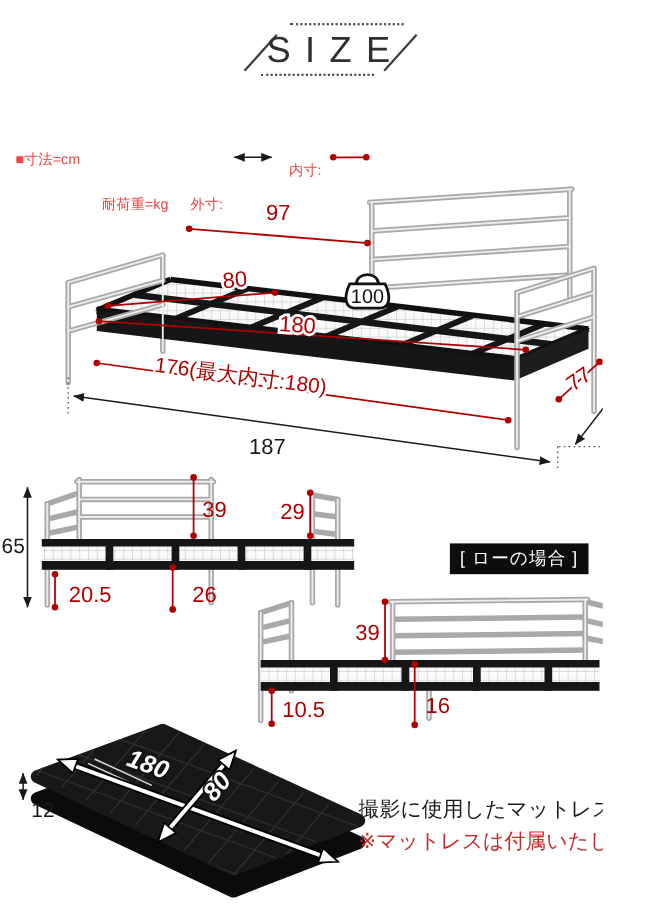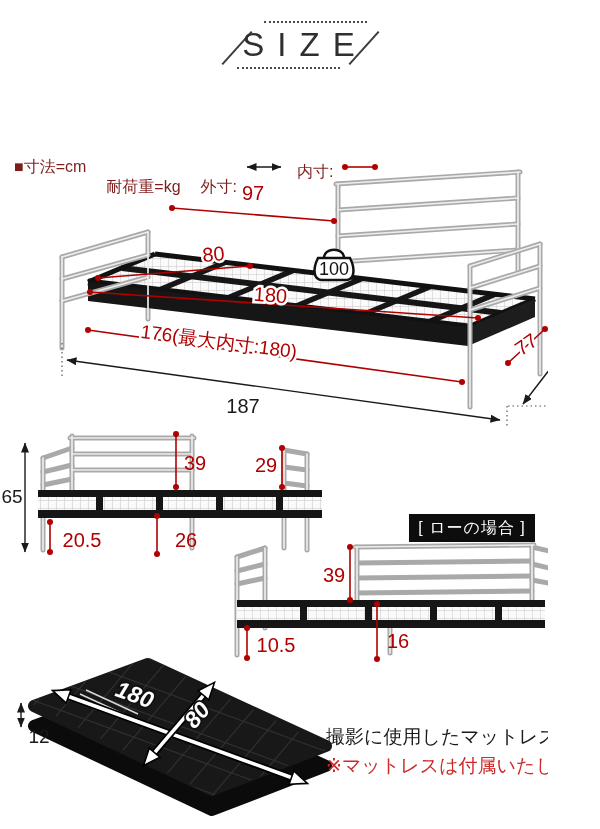--- a/index.html
+++ b/index.html
@@ -9,30 +9,30 @@
   
   .size-header{position:absolute;left:0;top:0;width:600px;height:90px;}
   .size-title{position:absolute;left:300px;top:26px;transform:translateX(-46%);
     font-size:33px;letter-spacing:13px;color:#2f2f2f;font-weight:400;}
   .dot-top{position:absolute;left:264px;top:21px;width:103px;border-top:2px dotted #4a4a4a;}
   .dot-bottom{position:absolute;left:237px;top:67px;width:103px;border-top:2px dotted #4a4a4a;}
   .slash{position:absolute;width:2px;height:44px;background:#3c3c3c;transform:rotate(42deg);}
   .slash.left{left:236px;top:26px;}
   .slash.right{left:363px;top:26px;}
   
-  .legend{position:absolute;left:14px;top:136px;display:flex;align-items:center;
-    font-size:16px;color:#7f1d1d;white-space:nowrap;}
+  .legend{position:absolute;left:14px;top:136px;display:flex;
+    font-size:13px;color:#ef4444;white-space:nowrap;}
   .legend .gap-l{margin-left:20px;margin-top:41px;}
   .legend .gap-s{margin-left:12px;margin-top:10px;}
   .legend svg{margin-left:6px;display:block;}
   
   .case-label{position:absolute;background:#0d0d0d;color:#fff;font-size:16px;
     display:flex;align-items:center;justify-content:center;letter-spacing:1px;}
   .case-label.high{left:55px;top:391px;width:124px;height:28px;}
-  .case-label.low{left:409px;top:494px;width:126px;height:28px;margin-top:20px;}
+  .case-label.low{left:409px;top:494px;width:126px;height:28px;}
   
   .caption{position:absolute;left:326px;top:722px;font-size:19px;line-height:29px;white-space:nowrap;}
   .caption .note{color:#1a1a1a;}
   .caption .warn{color:#cc2929;}
   
   .tube{stroke:#a9a9a9;stroke-width:5;stroke-linecap:round;fill:none;}
   .tubeHL{stroke:#ededed;stroke-width:1.7;stroke-linecap:round;fill:none;}
   .dimR{stroke:#b00000;stroke-width:1.6;fill:none;}
   .dimK{stroke:#1a1a1a;stroke-width:1.4;fill:none;}
   .lead{stroke:#555;stroke-width:1.2;stroke-dasharray:1.5 3;fill:none;}

